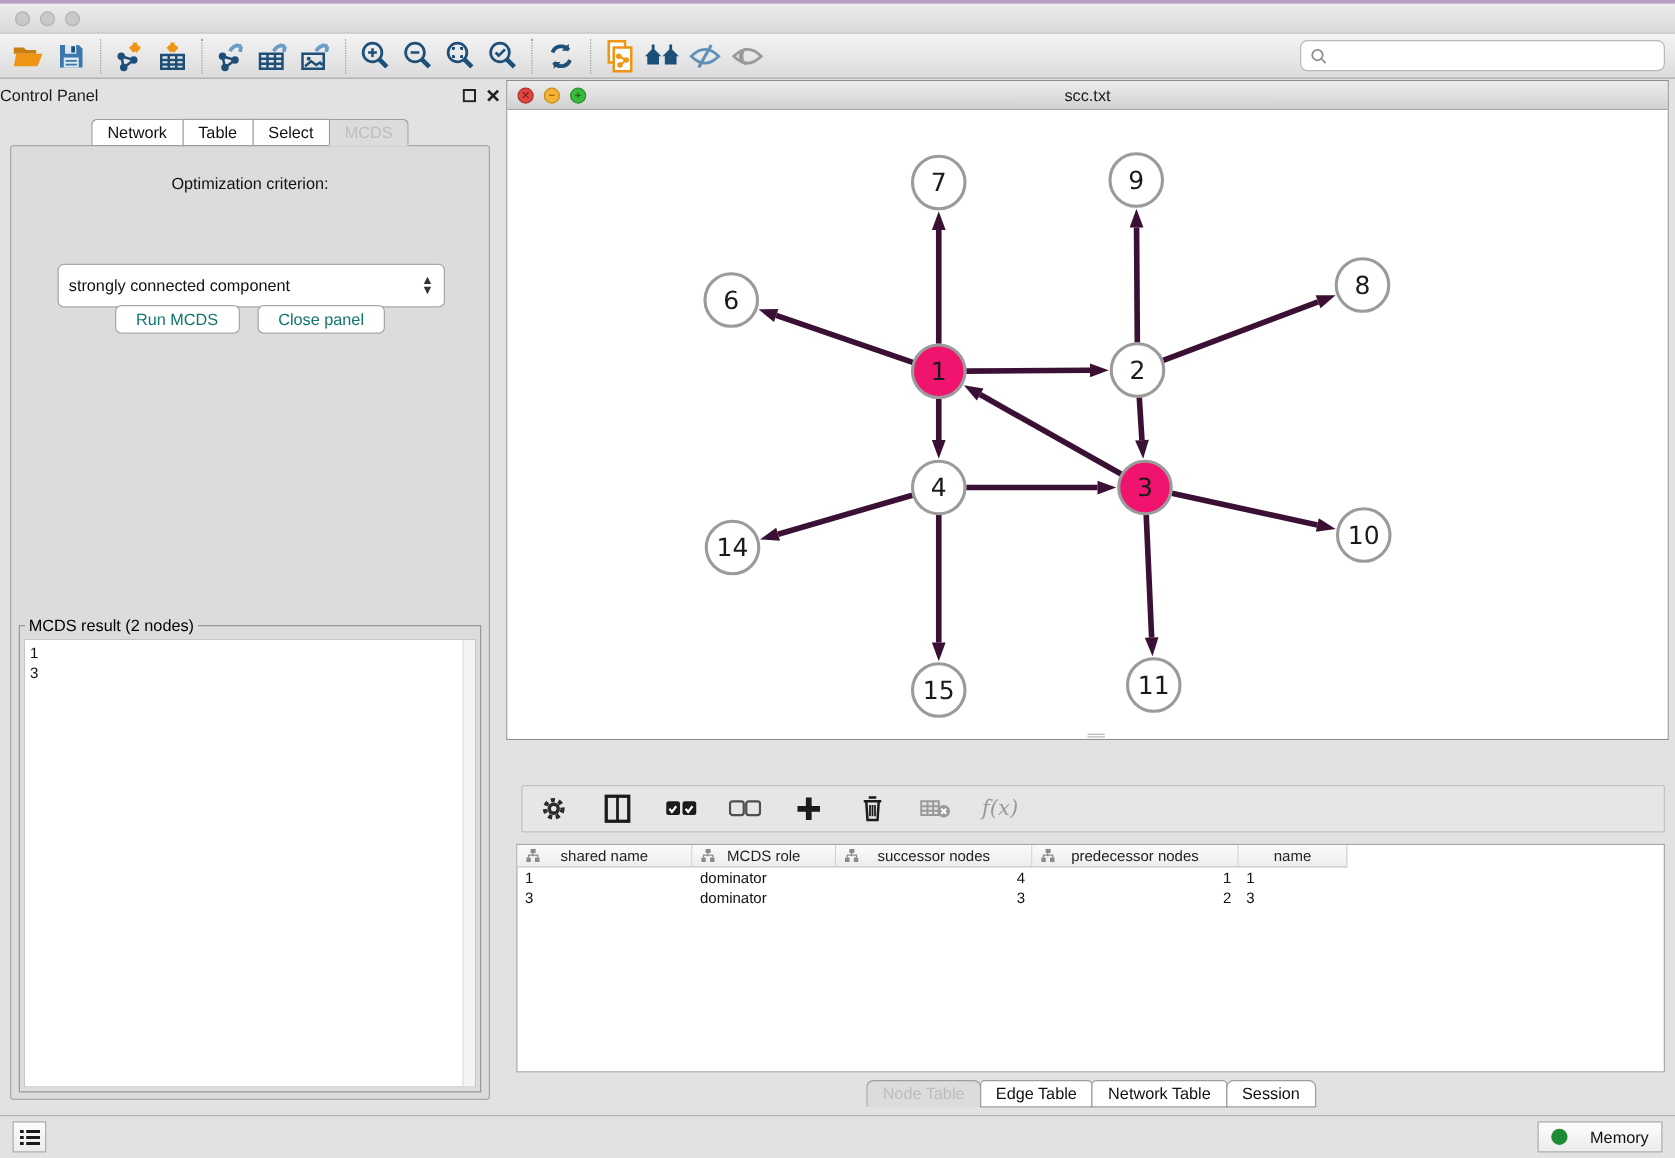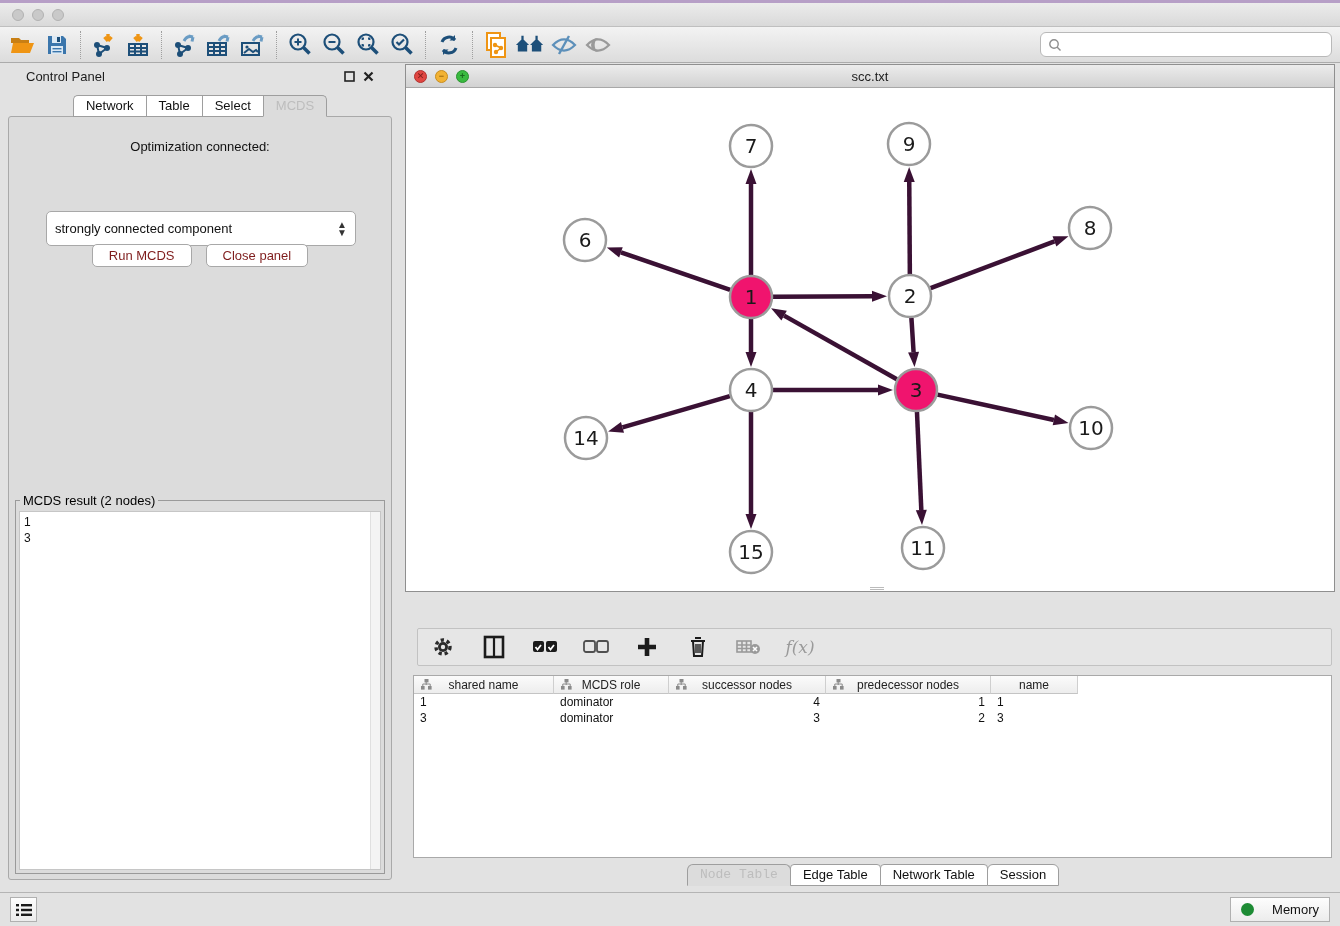--- a/index.html
+++ b/index.html
@@ -23,37 +23,37 @@
   .tb-group { display: flex; align-items: center; gap: 4px; }
   .tb-sep { width: 1px; height: 28px; margin: 0 8px; border-left: 1px dotted #9f9f9f; }
   .icon-btn { width: 30px; height: 30px; display: flex; align-items: center; justify-content: center; }
   .search-wrap { margin-left: auto; }
   .search-box { width: 292px; height: 25px; background: #fff; border: 1px solid #b9b9b9; border-radius: 6px;
     display: flex; align-items: center; padding-left: 7px; }
   .search-box input { border: none; outline: none; flex: 1; font-size: 12px; background: transparent; height: 20px; margin-left: 5px; }
 
   
   .control-panel { position: absolute; left: 0; top: 64px; width: 400px; height: 822px; }
-  .panel-titlebar { height: 24px; display: flex; align-items: center; padding: 0 26px; }
+  .panel-titlebar { height: 24px; display: flex; align-items: center; padding: 0 0; }
   .panel-title { font-size: 13px; color: #1c1c1c; }
   .panel-controls { margin-left: auto; display: flex; gap: 8px; align-items: center; }
   .tabs-row { display: flex; justify-content: center; position: relative; z-index: 2; margin-top: 7px; }
   .tab { font-size: 13px; padding: 3px 12px 4px; background: #fff; border: 1px solid #9e9e9e; border-right: none;
     color: #111; height: 22px; display: flex; align-items: center; }
   .tab:first-child { border-radius: 5px 0 0 0; }
   .tab:last-child { border-right: 1px solid #9e9e9e; border-radius: 0 5px 0 0; }
   .tab.selected { background: #dcdcdc; color: #bdbdbd; border-bottom-color: #dcdcdc; }
   .cp-content { position: absolute; left: 8px; right: 8px; top: 52px; bottom: 6px;
     background: #dcdcdc; border: 1px solid #a9a9a9; border-radius: 3px; }
   .opt-label { text-align: center; font-size: 13px; color: #111; margin-top: 22px; }
   .cp-select { position: absolute; left: 37px; top: 94px; width: 310px; height: 35px; background: #fff;
     border: 1px solid #a8a8a8; border-radius: 5px; display: flex; align-items: center; font-size: 13px; padding: 0 8px; color: #111; }
   .cp-select .spin { margin-left: auto; font-size: 10px; color: #333; letter-spacing: 0; line-height: 8px; text-align: center; }
   .btn-row { position: absolute; top: 127px; left: 0; width: 100%; display: flex; justify-content: center; gap: 14px; }
-  .cp-btn { background: #fff; border: 1px solid #a8a8a8; border-radius: 5px; font-size: 13px; color: #7f1d1d;
+  .cp-btn { background: #fff; border: 1px solid #a8a8a8; border-radius: 5px; font-size: 13px; color: #0f766e;
     padding: 3px 16px; height: 23px; display: flex; align-items: center; }
   .result-box { position: absolute; left: 6px; right: 6px; top: 376px; bottom: 5px;
     border: 1px solid #9a9a9a; margin: 0 0 0 0; }
   .result-box legend { font-size: 13px; color: #000000; margin-left: 4px; padding: 0 3px; }
   .result-area { position: absolute; left: 3px; right: 3px; top: 3px; bottom: 3px; background: #fff;
     border: 1px solid #c6c6c6; font-size: 12px; color: #111; padding: 2px 4px; line-height: 16px; }
   .result-scroll { position: absolute; right: 0; top: 0; width: 10px; height: 100%; background: #f4f4f4; border-left: 1px solid #e0e0e0; }
 
   
   .network-window { position: absolute; left: 405px; top: 64px; width: 930px; height: 528px;
@@ -79,21 +79,21 @@
   .tp-table-wrap { position: absolute; left: 8px; right: 8px; top: 80px; height: 183px; background: #fff; border: 1px solid #a9a9a9; }
   .tp-header { display: flex; height: 18px; font-size: 12px; color: #222; }
   .th-cell { background: linear-gradient(#fbfbfb, #ededed); border-right: 1px solid #cfcfcf; border-bottom: 1px solid #c4c4c4;
     display: flex; align-items: center; justify-content: center; gap: 5px; position: relative; }
   .th-icon { position: absolute; left: 7px; top: 3px; }
   .tp-row { display: flex; height: 16px; font-size: 12px; color: #111; }
   .td-cell { padding: 0 6px; display: flex; align-items: center; }
   .td-right { justify-content: flex-end; }
   .tp-tabs { position: absolute; bottom: 4px; left: 0; width: 100%; display: flex; justify-content: center; }
   .tp-tabs .tab { border-radius: 0; }
-  .tp-tabs .tab:first-child { border-radius: 6px 6px 0 0; font-family: Liberation Mono, monospace; }
+  .tp-tabs .tab:first-child { border-radius: 6px 6px 0 0; }
   .tp-tabs .tab:last-child { border-radius: 6px 6px 0 0; }
   .tp-tabs .tab { border-radius: 4px 4px 0 0; margin-right: -1px; border-right: 1px solid #9e9e9e; }
 
   
   .statusbar { position: absolute; left: 0; bottom: 0; width: 100%; height: 34px; background: #e2e2e2;
     border-top: 1px solid #b4b4b4; display: flex; align-items: center; padding: 0 10px; }
   .status-btn { width: 27px; height: 25px; background: linear-gradient(#fdfdfd,#ececec); border: 1px solid #b0b0b0;
     display: flex; align-items: center; justify-content: center; }
   .memory-btn { margin-left: auto; height: 25px; background: linear-gradient(#fdfdfd,#ececec); border: 1px solid #b0b0b0;
     display: flex; align-items: center; gap: 18px; padding: 0 10px; font-size: 13px; color: #111; }
@@ -282,21 +282,21 @@
         </svg>
       </span>
     </div>
     <div class="tabs-row">
       <div class="tab">Network</div>
       <div class="tab">Table</div>
       <div class="tab">Select</div>
       <div class="tab selected">MCDS</div>
     </div>
     <div class="cp-content">
-      <div class="opt-label">Optimization connected:</div>
+      <div class="opt-label">Optimization criterion:</div>
       <div class="cp-select">
         <span>strongly connected component</span>
         <span class="spin">▲<br>▼</span>
       </div>
       <div class="btn-row">
         <button class="cp-btn">Run MCDS</button>
         <button class="cp-btn">Close panel</button>
       </div>
       <fieldset class="result-box">
         <legend>MCDS result (2 nodes)</legend>

